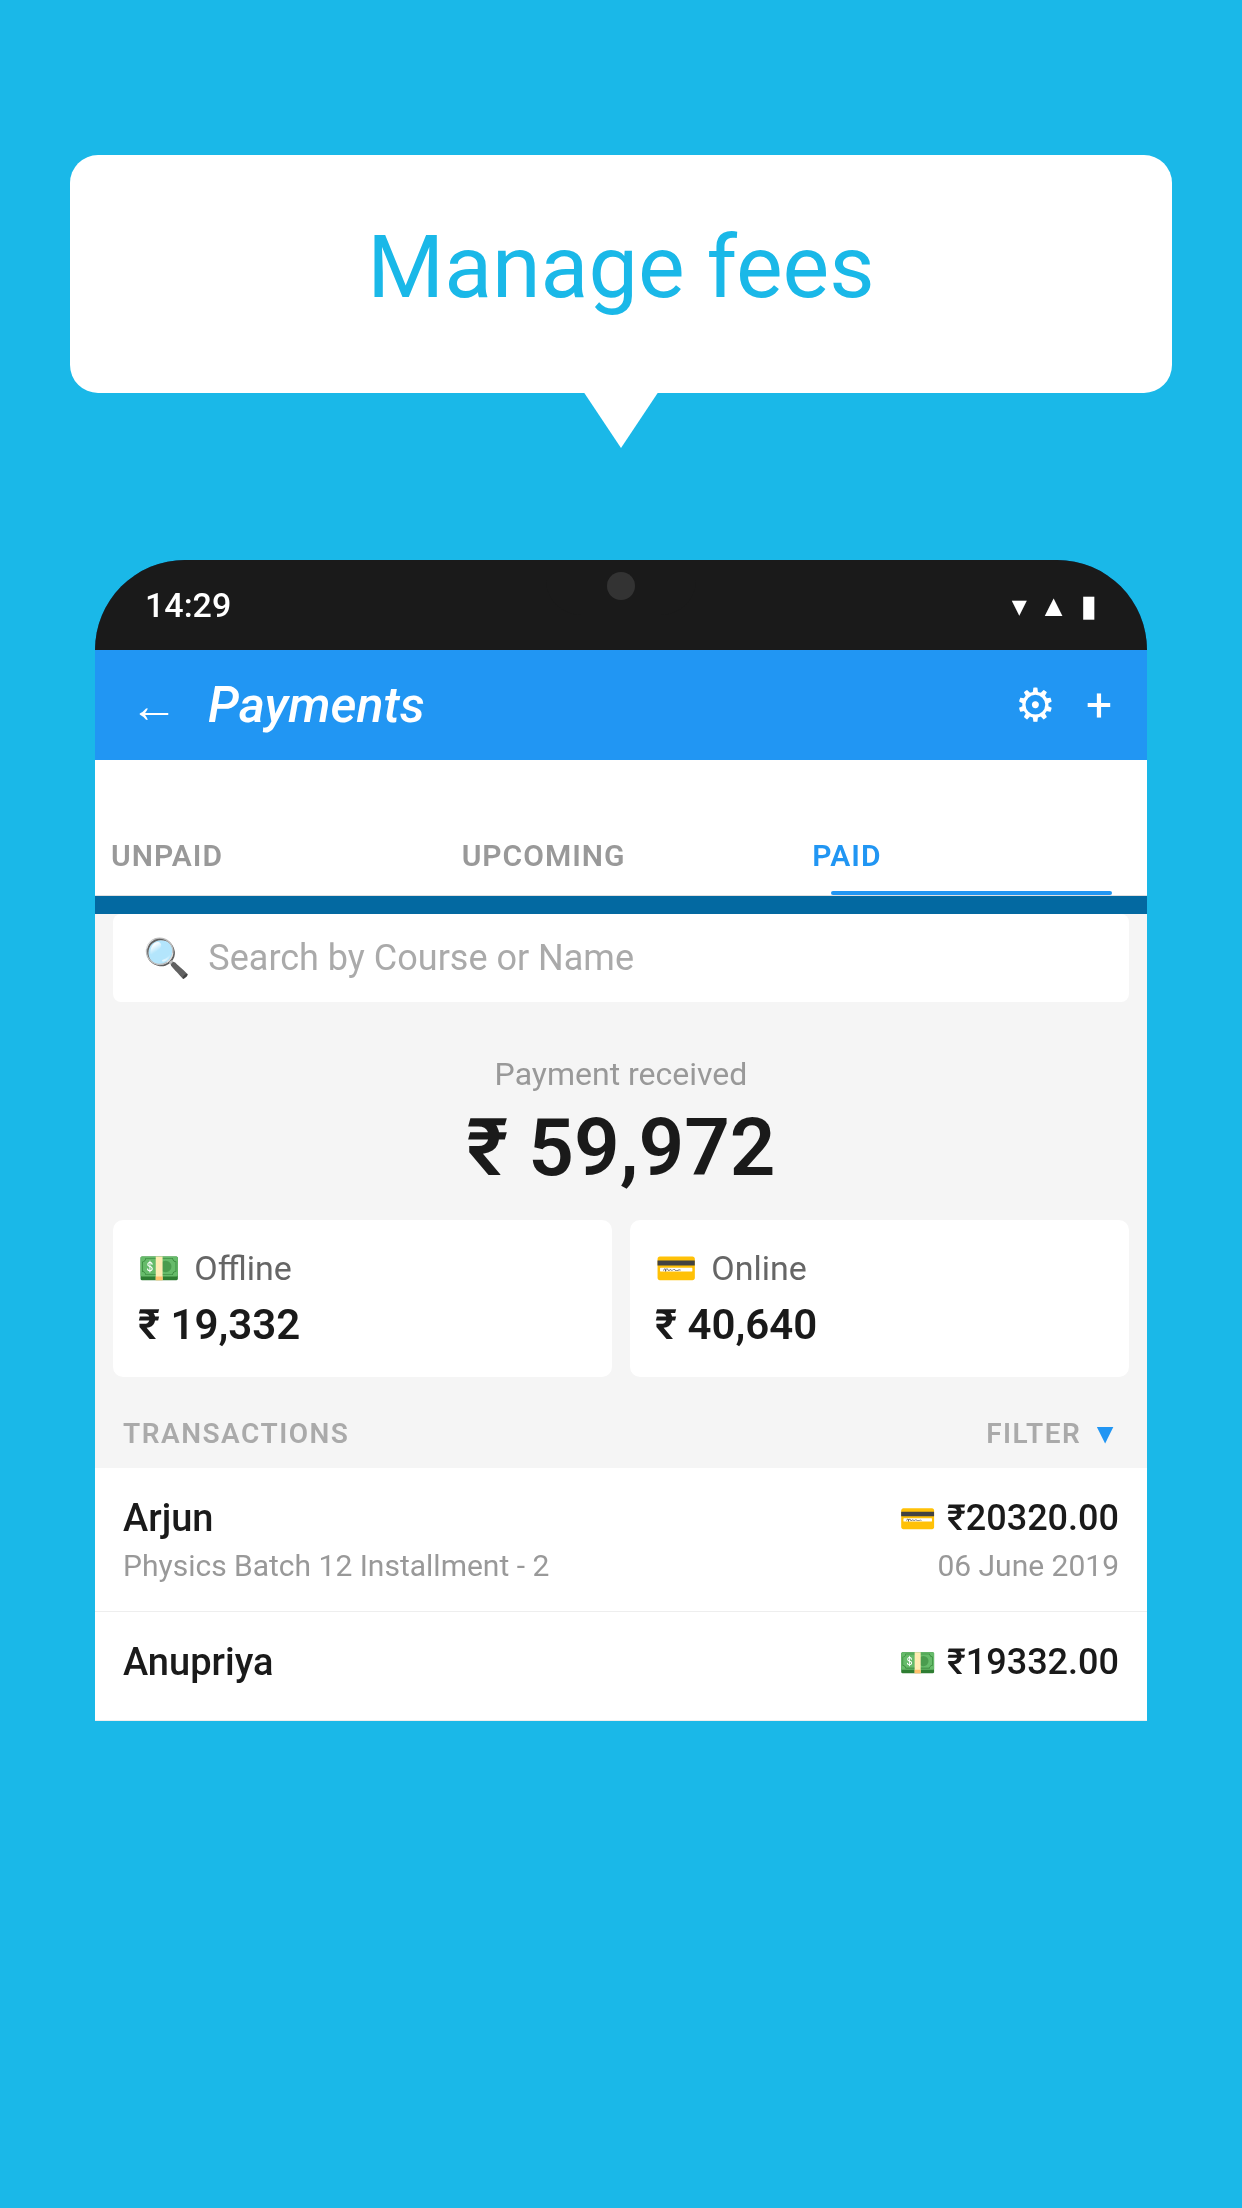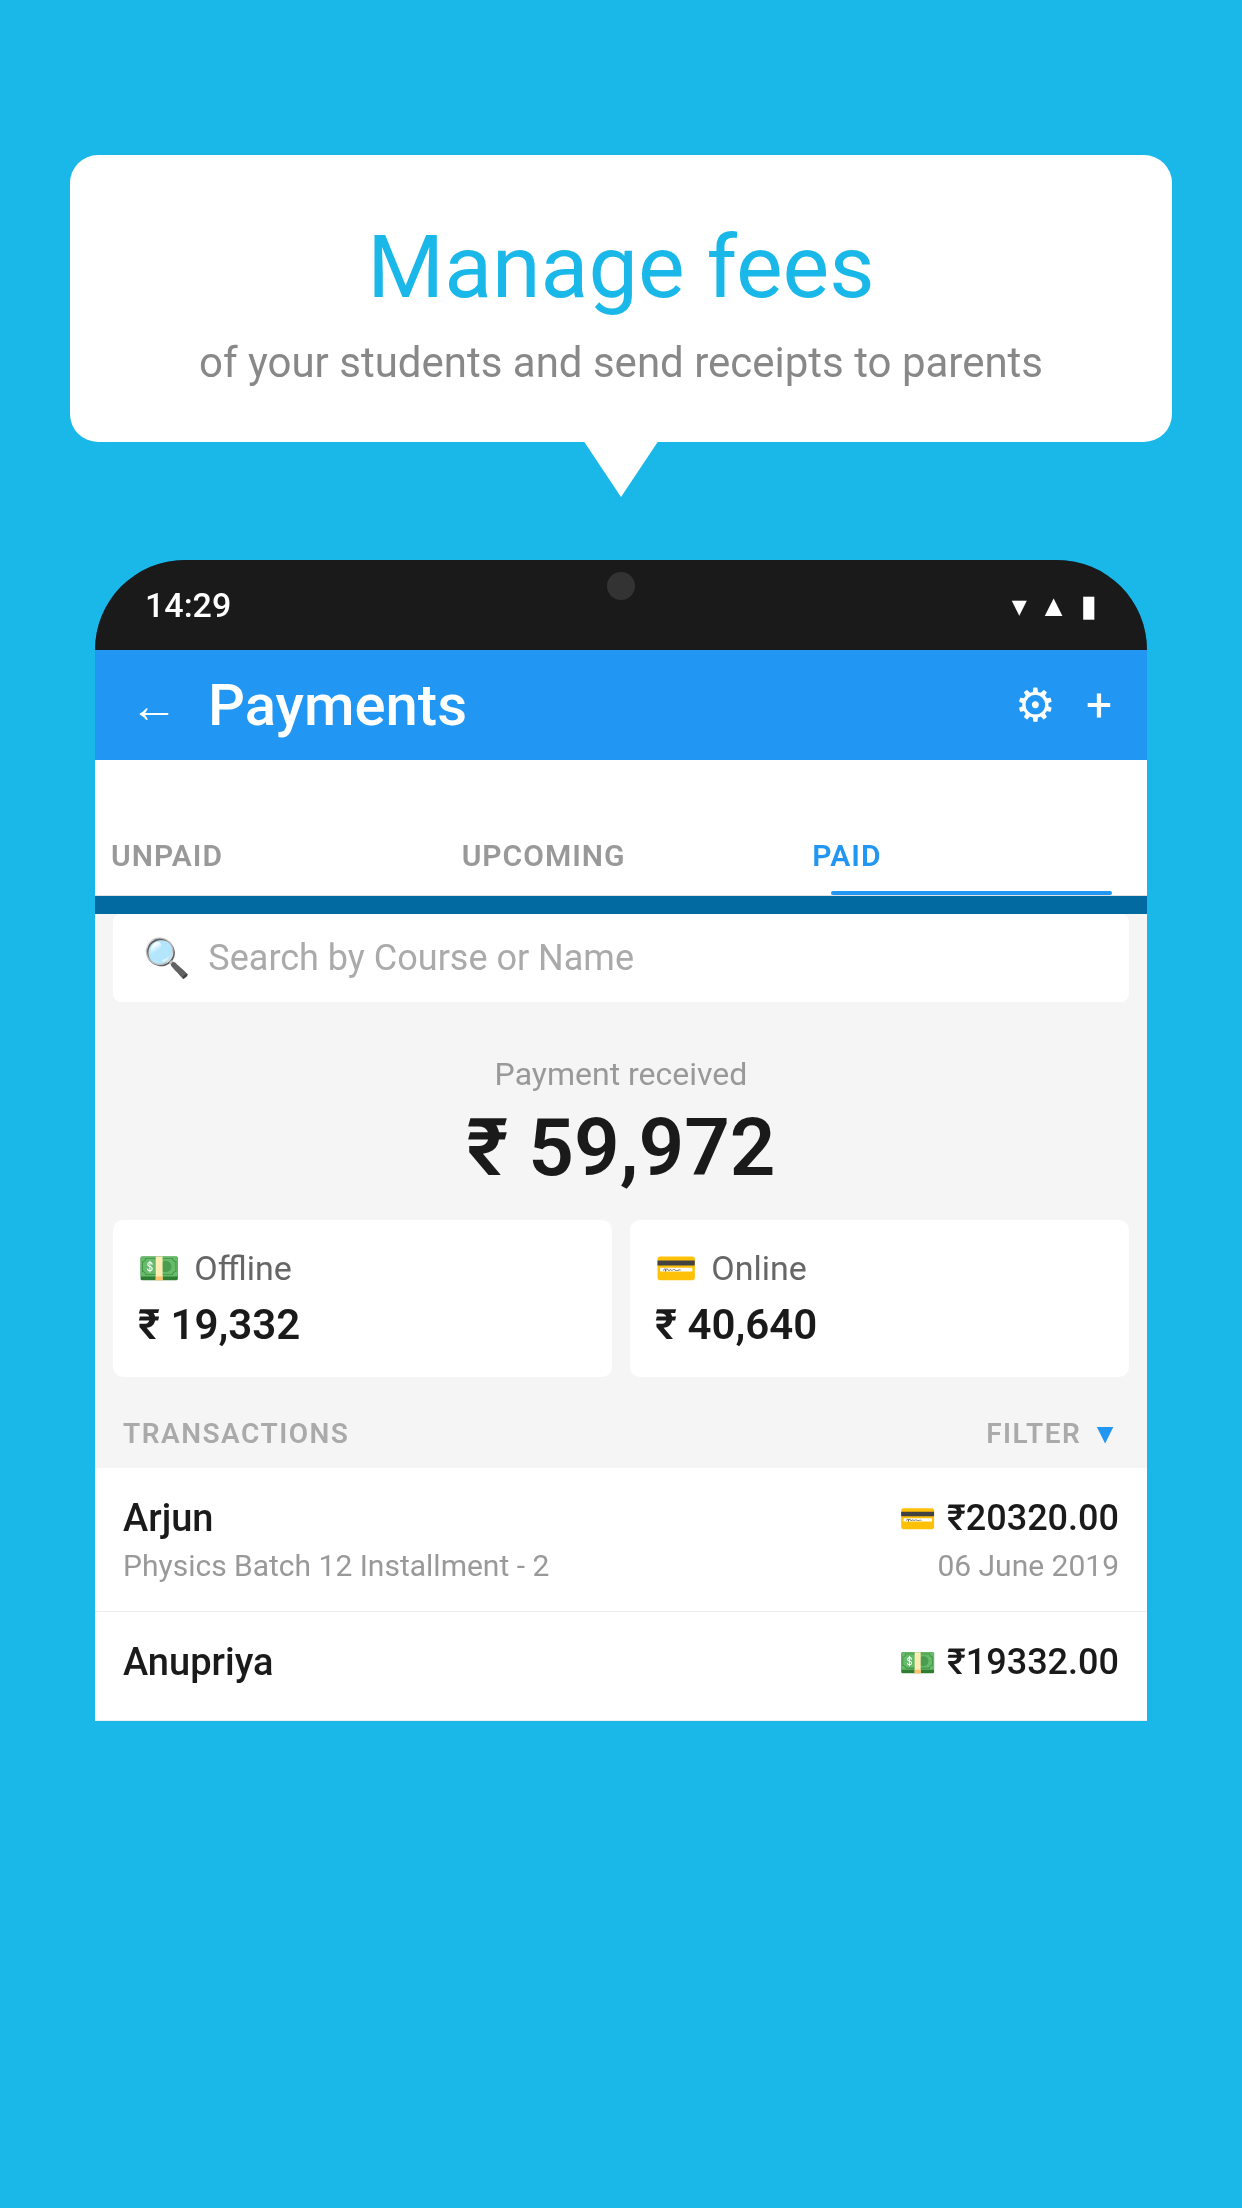--- a/index.html
+++ b/index.html
@@ -133,23 +133,24 @@
     }
 
     .back-arrow {
       font-size: 48px;
       margin-right: 30px;
       cursor: pointer;
     }
 
     .app-bar-title {
       flex: 1;
-      font-size: 58px;
+      font-size: 50px;
       font-weight: 500;
       color: white;
+      font-style: italic;
     }
 
     .app-bar-icons {
       display: flex;
       align-items: center;
       gap: 30px;
     }
 
     .gear-icon, .plus-icon {
       font-size: 46px;
@@ -361,21 +362,20 @@
       color: #999;
       font-size: 30px;
     }
   </style>
 </head>
 <body>
 
 <div class="speech-bubble-container">
   <div class="speech-bubble">
     <h1>Manage fees</h1>
-    <p>of your students and send receipts to parents</p>
   </div>
 </div>
 
 <div class="phone-container">
   <div class="phone-frame">
 
     <div class="phone-top-bar">
       <span class="status-time">14:29</span>
       <div class="notch">
         <div class="camera-dot"></div>

